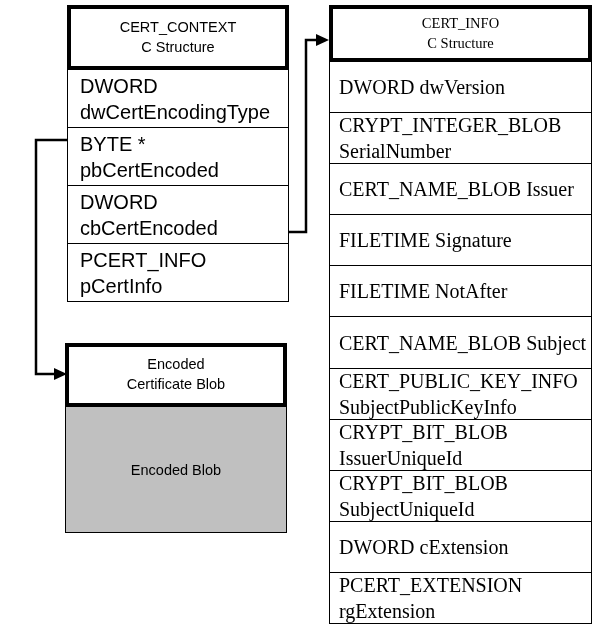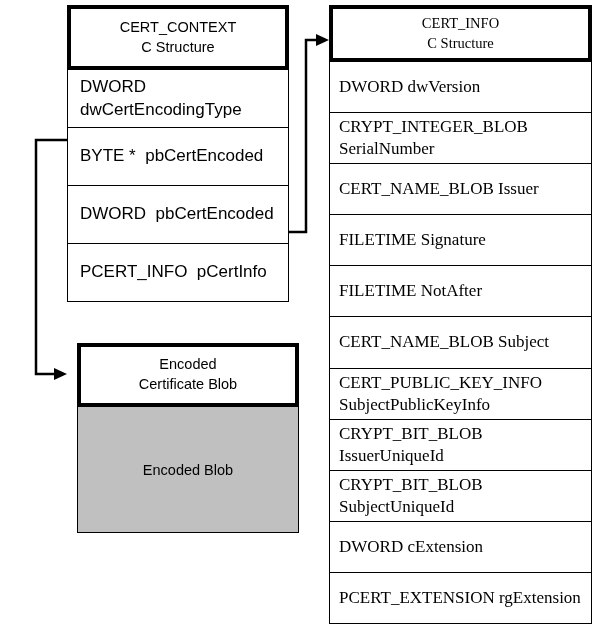--- a/index.html
+++ b/index.html
@@ -34,37 +34,37 @@
     border: 1px solid #000000;
     border-top: none;
     background: #ffffff;
     display: flex; flex-direction: column;
   }
   .row {
     flex: 1 1 0;
     border-top: 1px solid #000000;
     display: flex; align-items: center;
     white-space: pre-wrap;
-    font-size: 17px;
+    font-size: 20px;
     line-height: 1.3;
     overflow: hidden;
   }
   .row:first-child { border-top: none; }
 
   .struct-left  { left: 67px;  top: 5px; width: 222px; }
   .struct-left  .hdr  { height: 65px; }
   .struct-left  .rows { height: 232px; }
   .struct-left  .row  { padding-left: 12px; }
 
   .struct-right { left: 329px; top: 5px; width: 263px; font-family: Liberation Serif, serif; }
   .struct-right .hdr  { height: 57px; }
   .struct-right .rows { height: 562px; }
   .struct-right .row  { padding-left: 9px; }
 
-  .encoded-box { left: 77px; top: 343px; width: 222px; }
+  .encoded-box { left: 65px; top: 343px; width: 222px; }
   .encoded-box .hdr { height: 64px; }
   .encoded-gray {
     height: 126px;
     background: #c0c0c0;
     border: 1px solid #000000;
     border-top: none;
     display: flex; align-items: center; justify-content: center;
     font-size: 14.5px;
   }
 </style>
@@ -81,21 +81,21 @@
   </svg>
 
   <div class="struct struct-left">
     <div class="hdr">
       <span>CERT_CONTEXT
 C Structure</span>
     </div>
     <div class="rows">
       <div class="row">DWORD dwCertEncodingType</div>
       <div class="row">BYTE *  pbCertEncoded</div>
-      <div class="row">DWORD  pbCertEncoded</div>
+      <div class="row">DWORD  cbCertEncoded</div>
       <div class="row">PCERT_INFO  pCertInfo</div>
     </div>
   </div>
 
   <div class="struct struct-right">
     <div class="hdr">
       <span>CERT_INFO
 C Structure</span>
     </div>
     <div class="rows">

